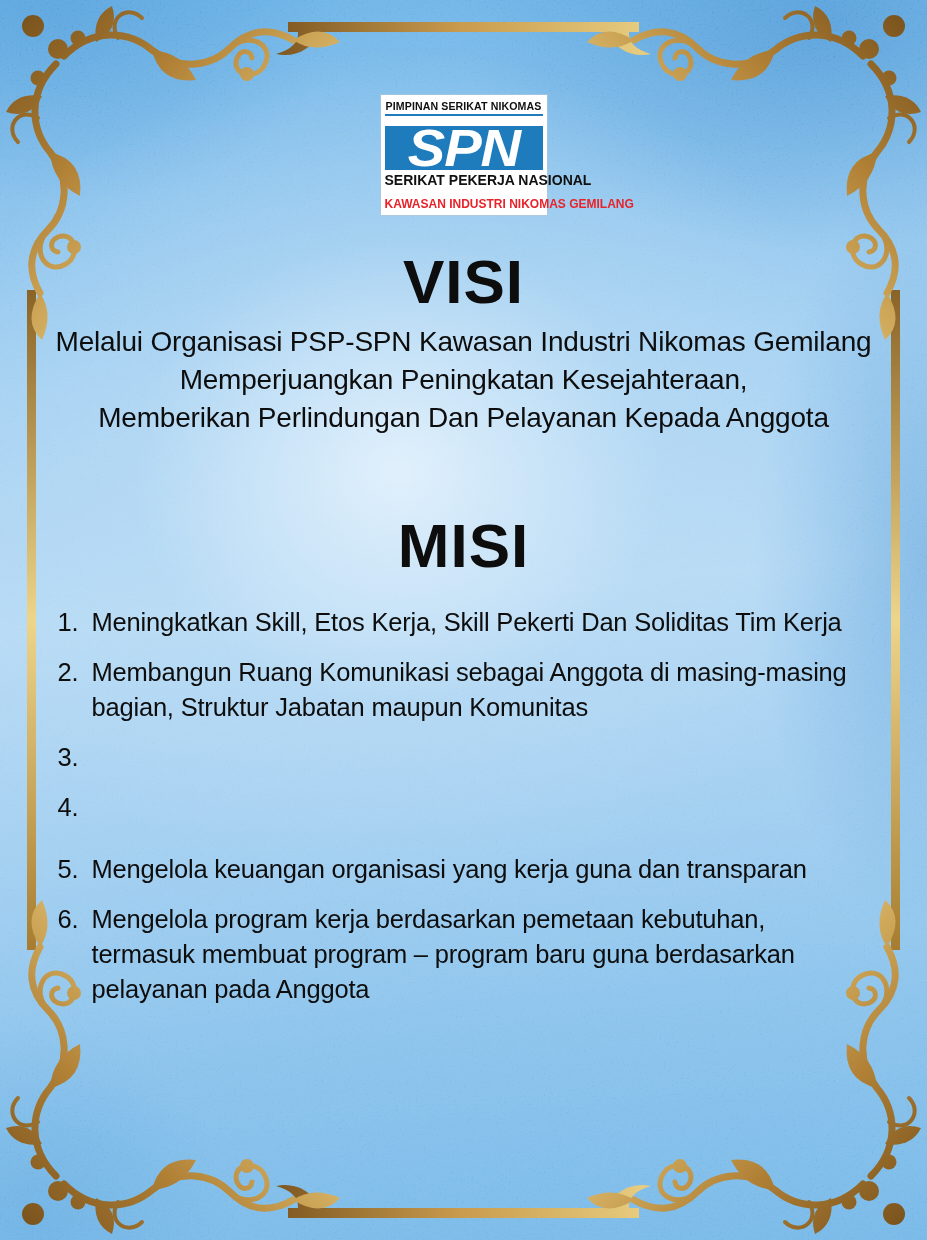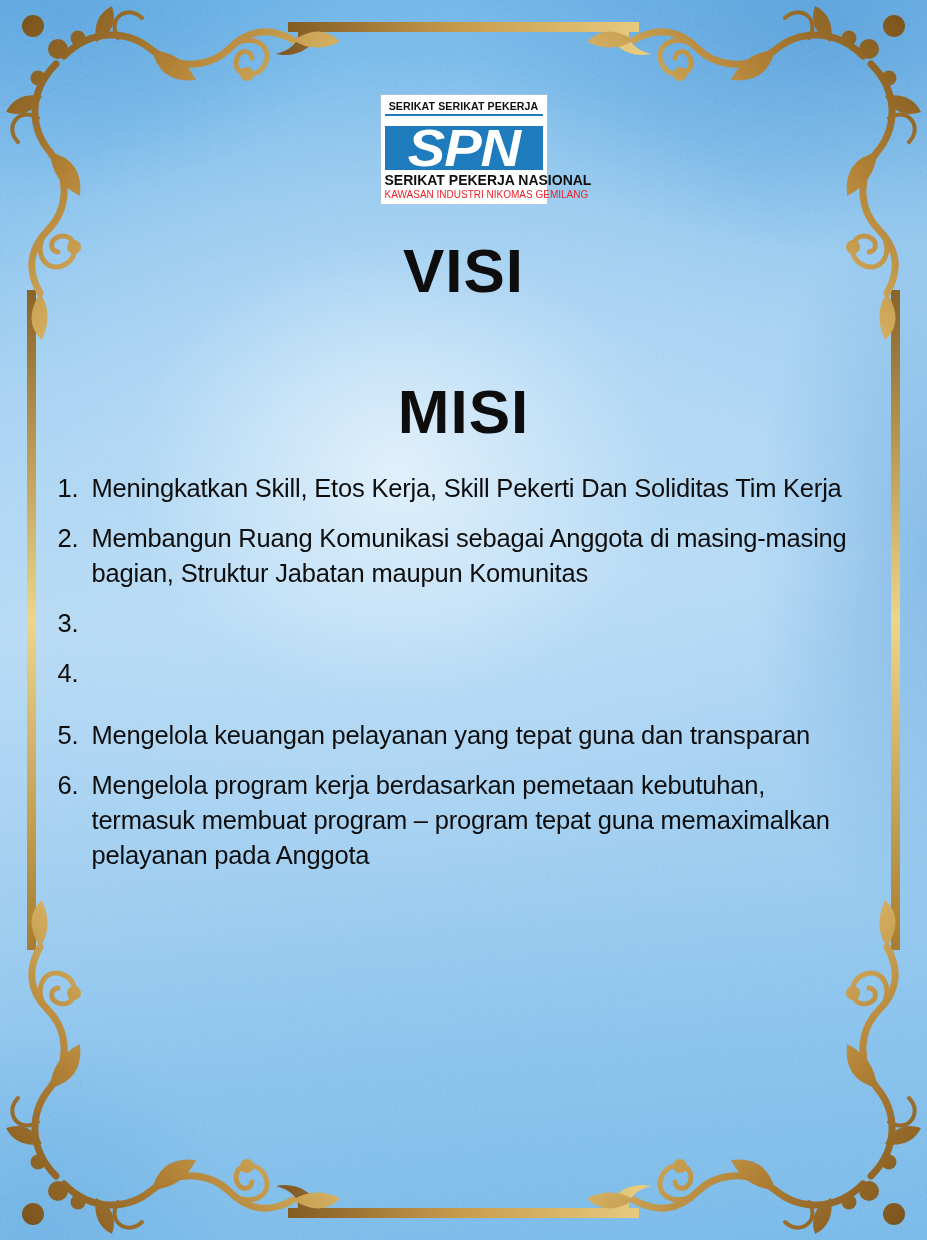--- a/index.html
+++ b/index.html
@@ -16,21 +16,21 @@
   }
   svg.texture,svg.frame{position:absolute;inset:0;pointer-events:none;}
   svg.texture{opacity:.22;}
   .content{position:absolute;inset:0;text-align:center;}
   
   .logo{width:158px;margin:95px auto 0;background:#fff;padding:5px 4px 4px;box-shadow:0 0 0 1px rgba(180,200,215,.6);}
   .logo-top{font-size:10.6px;font-weight:bold;letter-spacing:.1px;color:#101010;white-space:nowrap;border-bottom:2px solid #1e7cbd;padding-bottom:2px;}
   .logo-mid{background:#1e7cbd;height:44px;margin-top:10px;display:flex;align-items:center;justify-content:center;}
   .logo-acronym{color:#fff;font-weight:bold;font-style:italic;font-size:52px;letter-spacing:-1px;transform:scaleX(1.08);line-height:1;}
   .logo-bottom{font-size:14px;font-weight:bold;margin-top:2px;color:#101010;white-space:nowrap;}
-  .logo-sub{font-size:10px;font-weight:normal;color:#e8232a;margin-top:1px;white-space:nowrap;}
+  .logo-sub{font-size:12px;font-weight:bold;color:#e8232a;margin-top:9px;white-space:nowrap;}
   
   .visi-heading{font-size:62px;font-weight:bold;letter-spacing:1px;margin:34px 0 0;line-height:1.05;}
   .visi-text{font-size:28px;line-height:38px;margin:9px auto 0;width:820px;white-space:pre-line;letter-spacing:-.2px;}
   .misi-heading{font-size:62px;font-weight:bold;letter-spacing:1px;margin:76px 0 0;line-height:1.05;}
   .misi-list{width:812px;margin:27px auto 0;text-align:left;}
   .misi-item{display:flex;font-size:25.5px;line-height:35px;margin-bottom:15px;letter-spacing:-.2px;}
   .misi-item .num{flex:none;width:34px;}
   .misi-item .txt{white-space:pre-line;}
   .misi-item:nth-child(4){margin-bottom:27px;}
 </style>
@@ -106,29 +106,32 @@
 
     <use href="#corner"></use>
     <use href="#corner" transform="translate(927,0) scale(-1,1)"></use>
     <use href="#corner" transform="translate(0,1240) scale(1,-1)"></use>
     <use href="#corner" transform="translate(927,1240) scale(-1,-1)"></use>
   </svg>
 
   <div class="content">
 
     <div class="logo">
-      <div class="logo-top">SERIKAT SERIKAT PEKERJA</div>
+      <div class="logo-top">PIMPINAN SERIKAT NIKOMAS</div>
       <div class="logo-mid">
         <span class="logo-acronym">SPN</span>
       </div>
       <div class="logo-bottom">SERIKAT PEKERJA NASIONAL</div>
       <div class="logo-sub">KAWASAN INDUSTRI NIKOMAS GEMILANG</div>
     </div>
 
     <h1 class="visi-heading">VISI</h1>
+    <p class="visi-text">Melalui Organisasi PSP-SPN Kawasan Industri Nikomas Gemilang
+Memperjuangkan Peningkatan Kesejahteraan,
+Memberikan Perlindungan Dan Pelayanan  Kepada Anggota</p>
 
     <h1 class="misi-heading">MISI</h1>
 
     <div class="misi-list">
       <div class="misi-item">
         <span class="num">1.</span>
         <span class="txt">Meningkatkan Skill, Etos Kerja, Skill Pekerti Dan Soliditas Tim Kerja</span>
       </div>
       <div class="misi-item">
         <span class="num">2.</span>
@@ -136,24 +139,24 @@
 bagian, Struktur Jabatan maupun Komunitas</span>
       </div>
       <div class="misi-item">
         <span class="num">3.</span>
       </div>
       <div class="misi-item">
         <span class="num">4.</span>
       </div>
       <div class="misi-item">
         <span class="num">5.</span>
-        <span class="txt">Mengelola keuangan pelayanan yang tepat guna dan transparan</span>
+        <span class="txt">Mengelola keuangan organisasi yang kerja guna dan transparan</span>
       </div>
       <div class="misi-item">
         <span class="num">6.</span>
         <span class="txt">Mengelola program kerja berdasarkan pemetaan kebutuhan,
-termasuk membuat program – program tepat guna memaximalkan
+termasuk membuat program – program baru guna berdasarkan
 pelayanan pada Anggota</span>
       </div>
     </div>
 
   </div>
 </div>
 
 </body></html>

